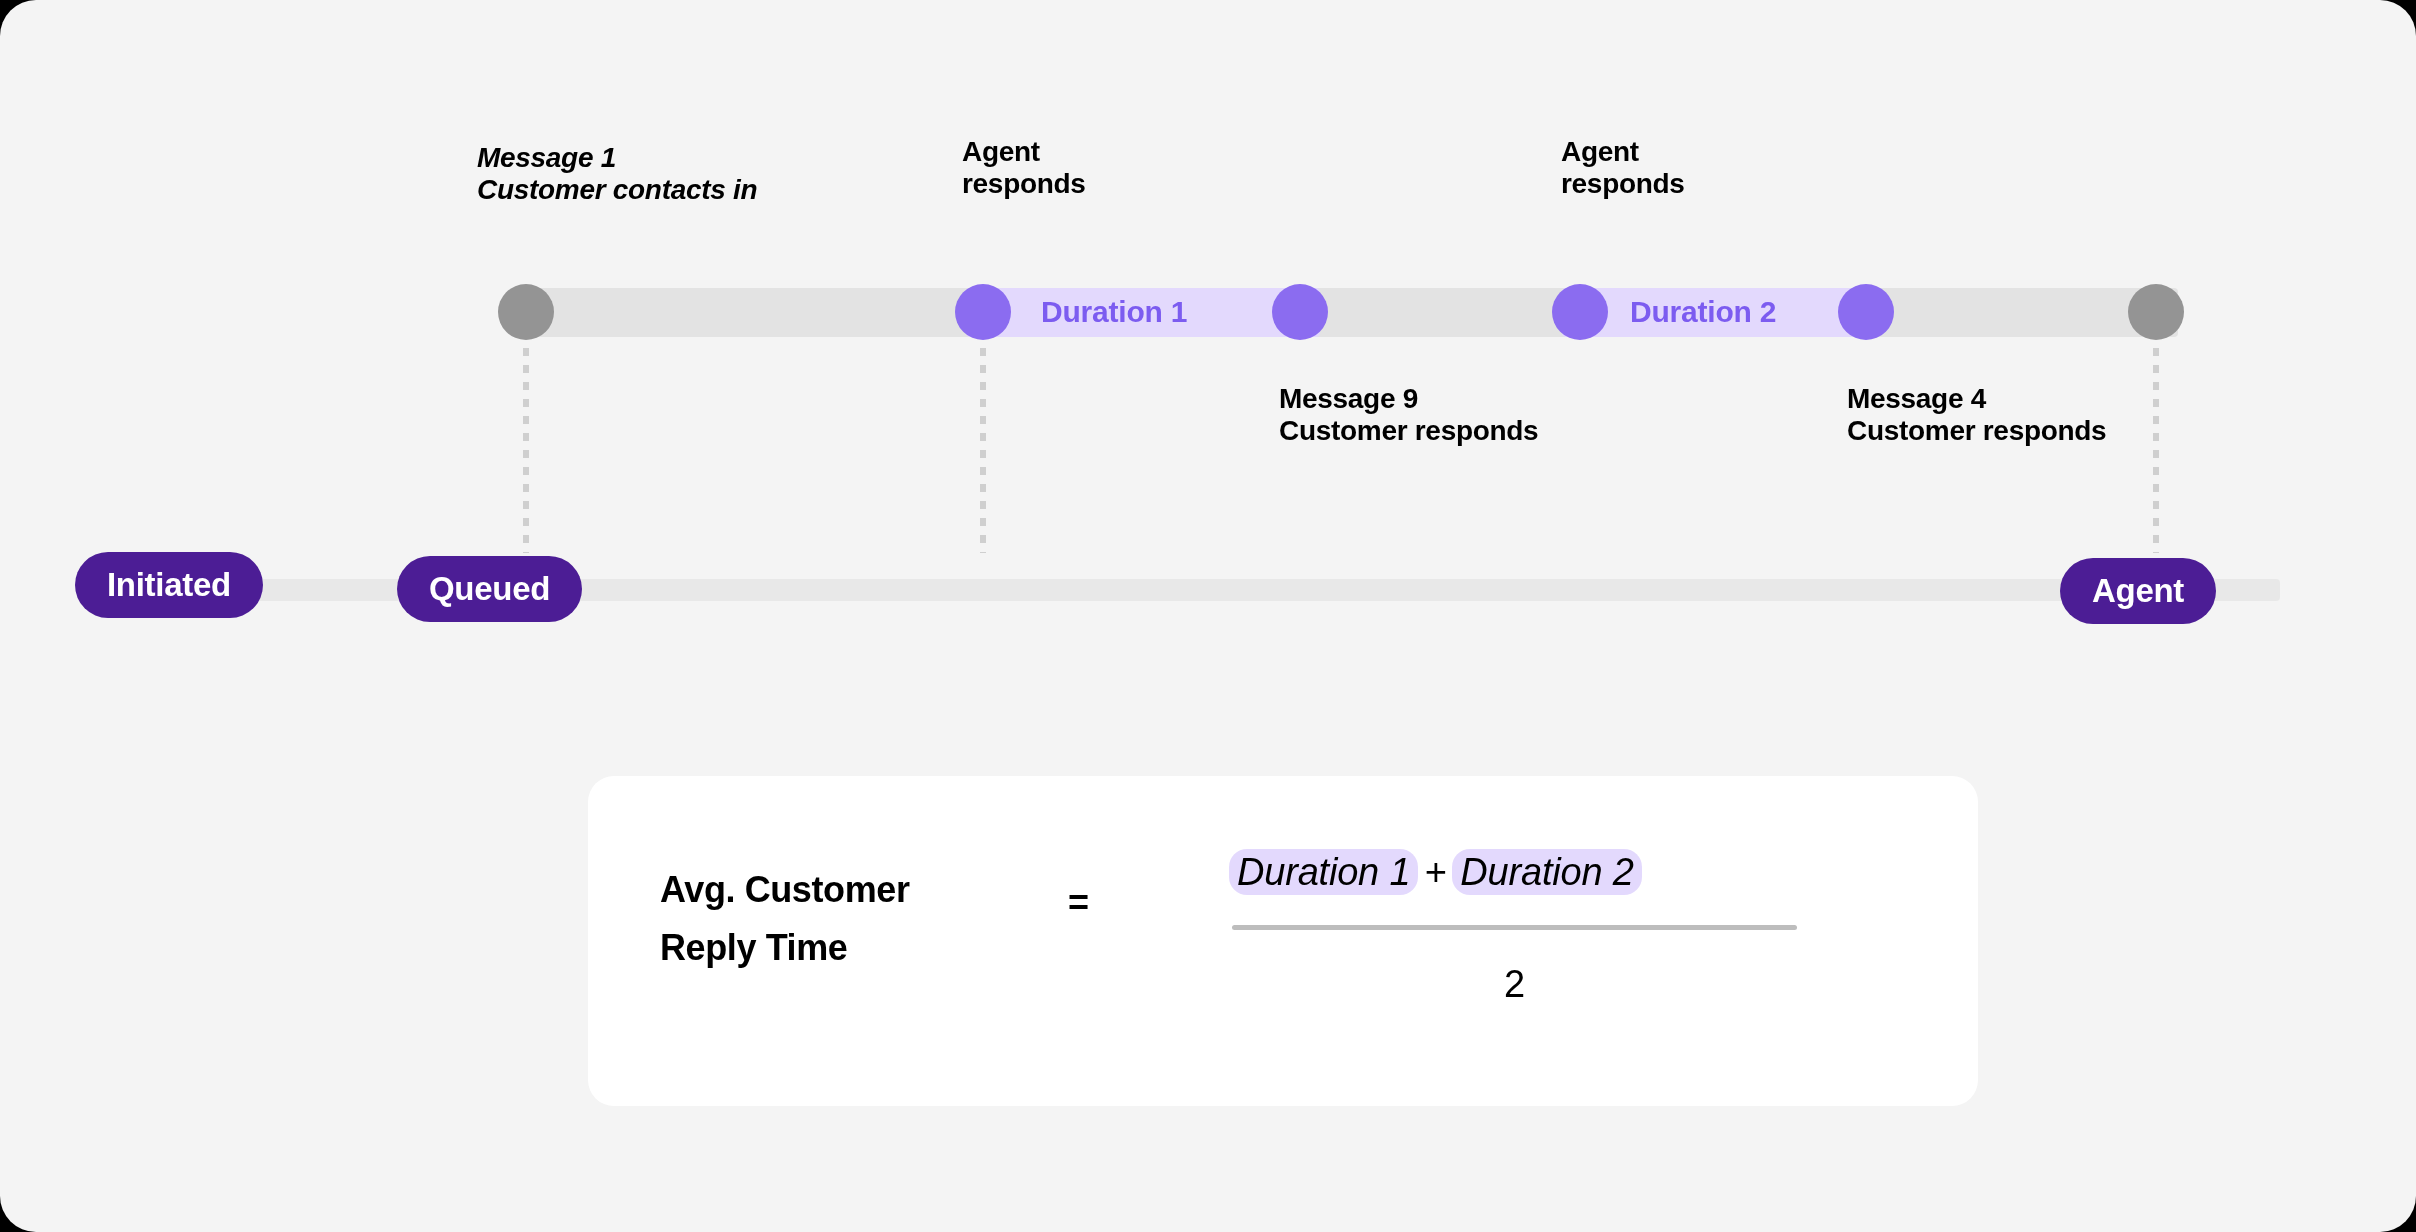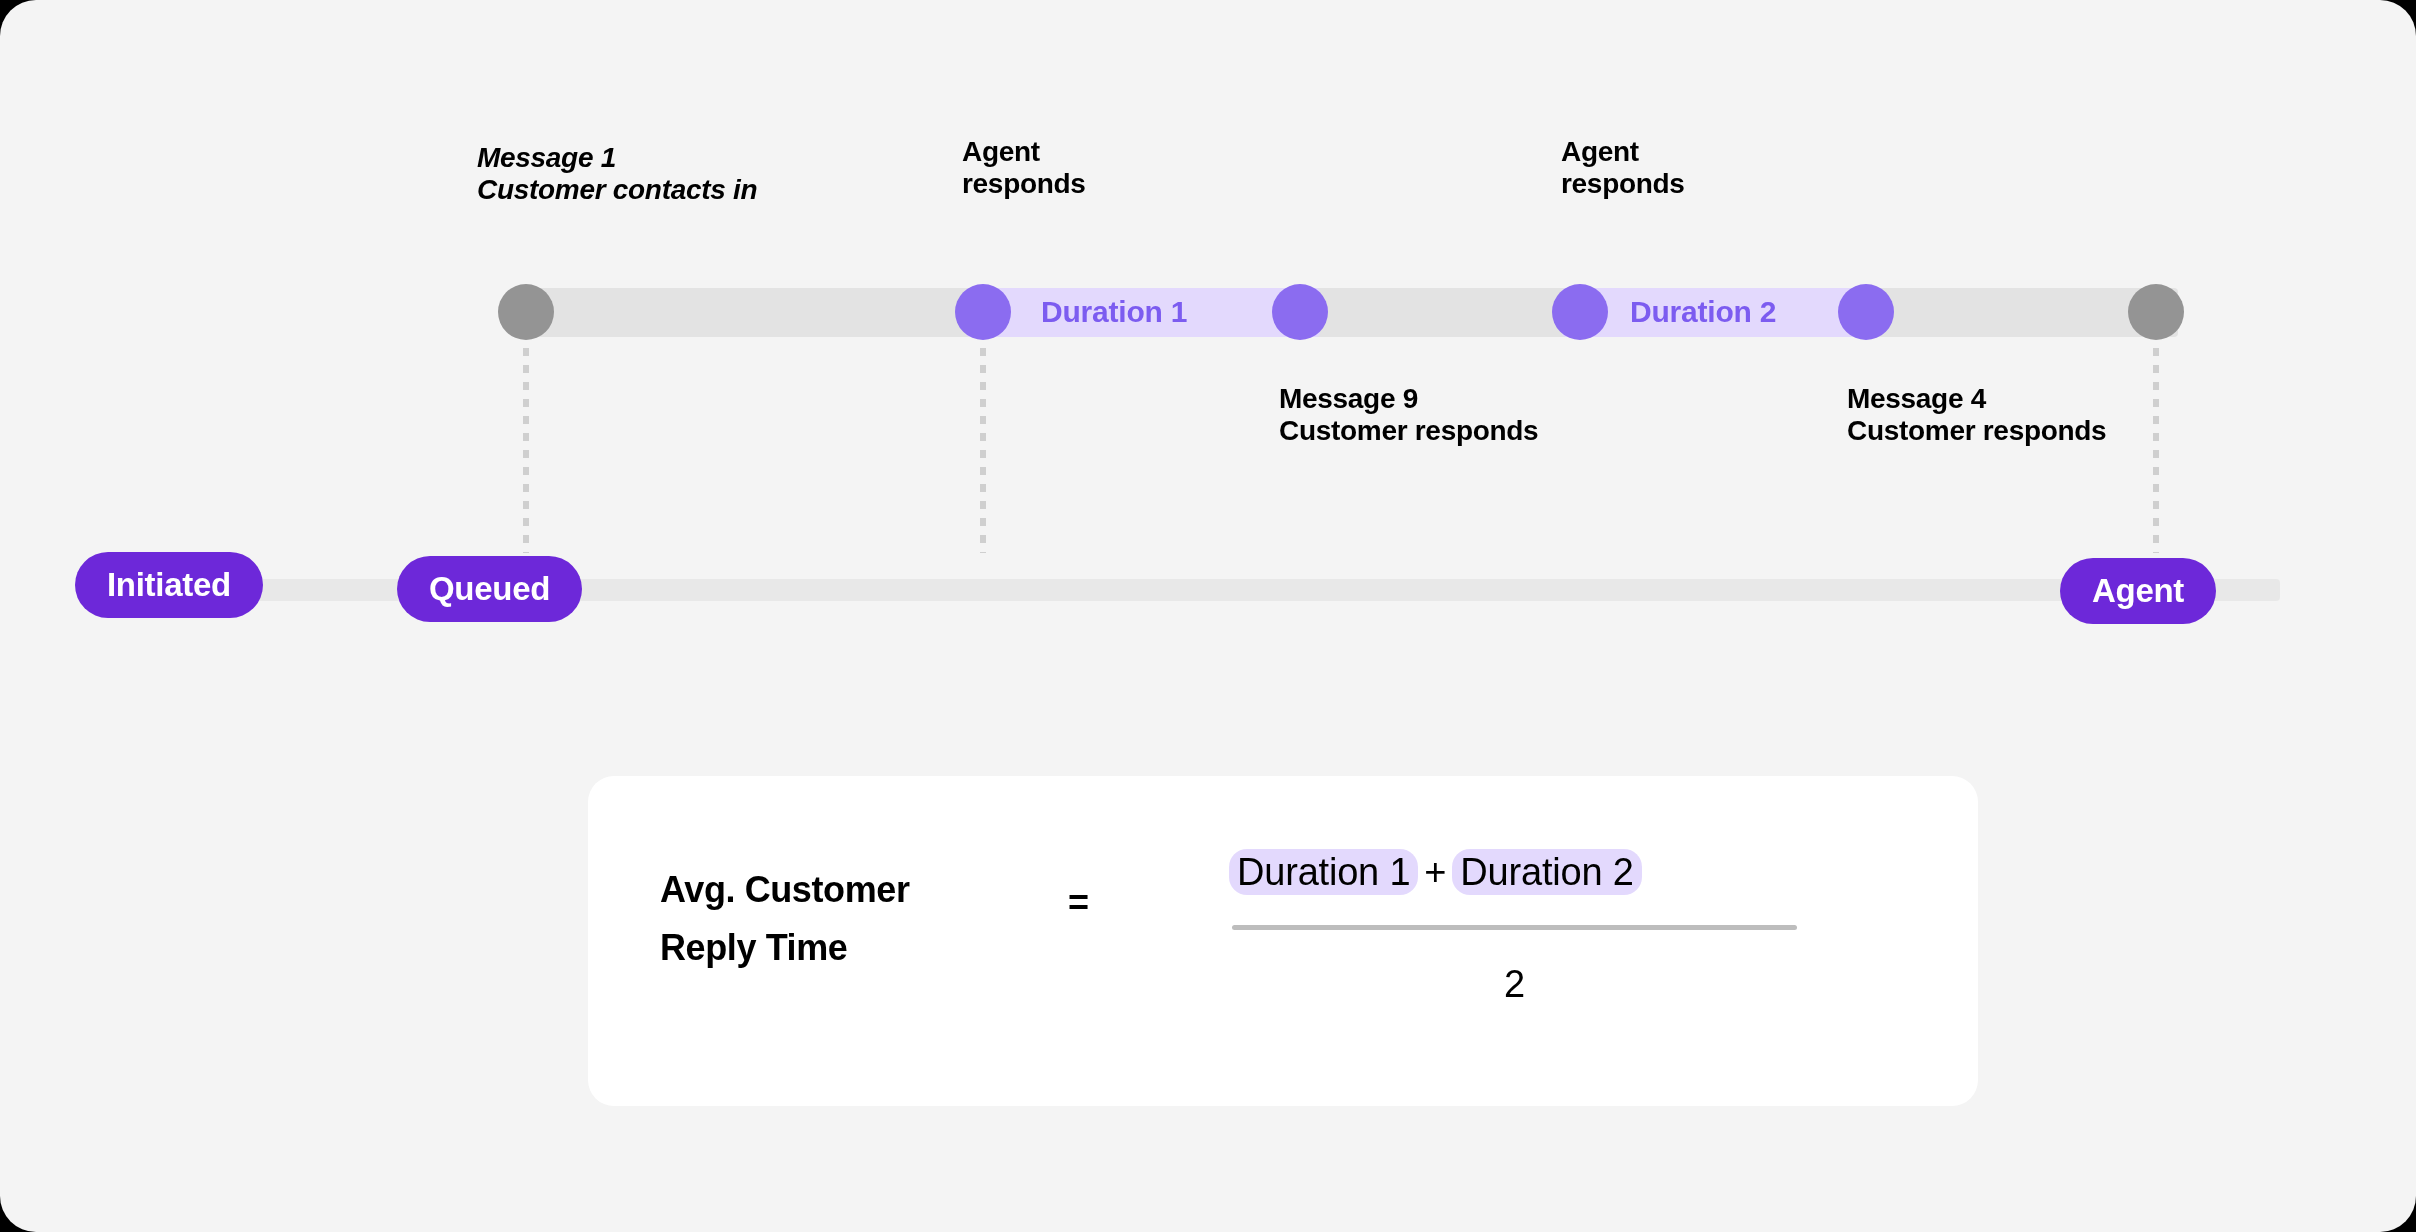--- a/index.html
+++ b/index.html
@@ -113,21 +113,21 @@
     height: 22px;
     background: #e8e8e8;
     border-radius: 4px;
   }
 
   .status-pill {
     position: absolute;
     display: flex;
     align-items: center;
     justify-content: center;
-    background: #6d28d9;
+    background: #4c1d95;
     color: #ffffff;
     border-radius: 40px;
     font-size: 33px;
     font-weight: bold;
     letter-spacing: -0.3px;
     height: 66px;
     padding: 0 32px;
     box-sizing: border-box;
     white-space: nowrap;
   }
@@ -170,20 +170,21 @@
   }
 
   #formula-numerator {
     position: absolute;
     left: 1229px;
     top: 851px;
     font-size: 38px;
     color: #000000;
     letter-spacing: -0.2px;
     white-space: nowrap;
+    font-style: italic;
   }
   .hl {
     background: #e3d9fd;
     border-radius: 18px;
     padding: 2px 8px;
   }
   #formula-plus { padding: 0 6px; }
 
   #formula-rule {
     position: absolute;

